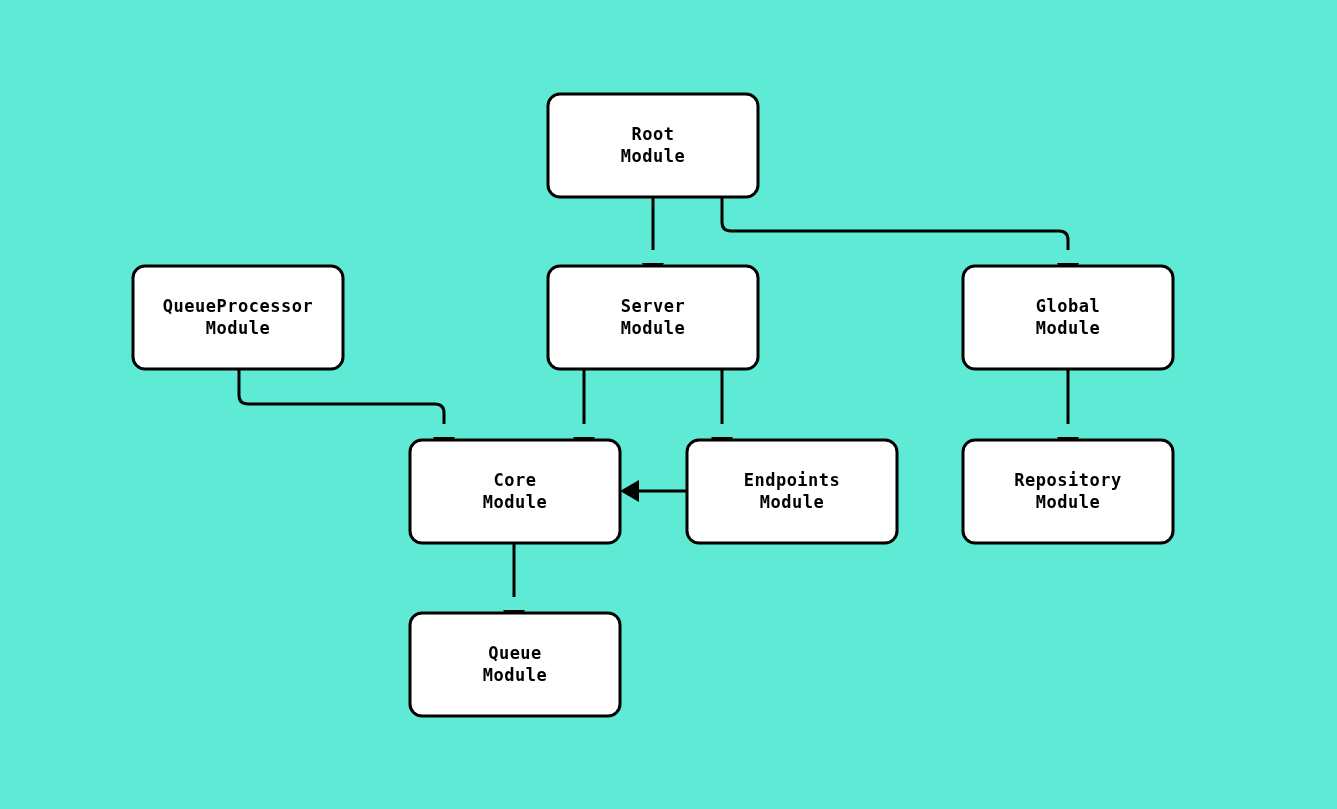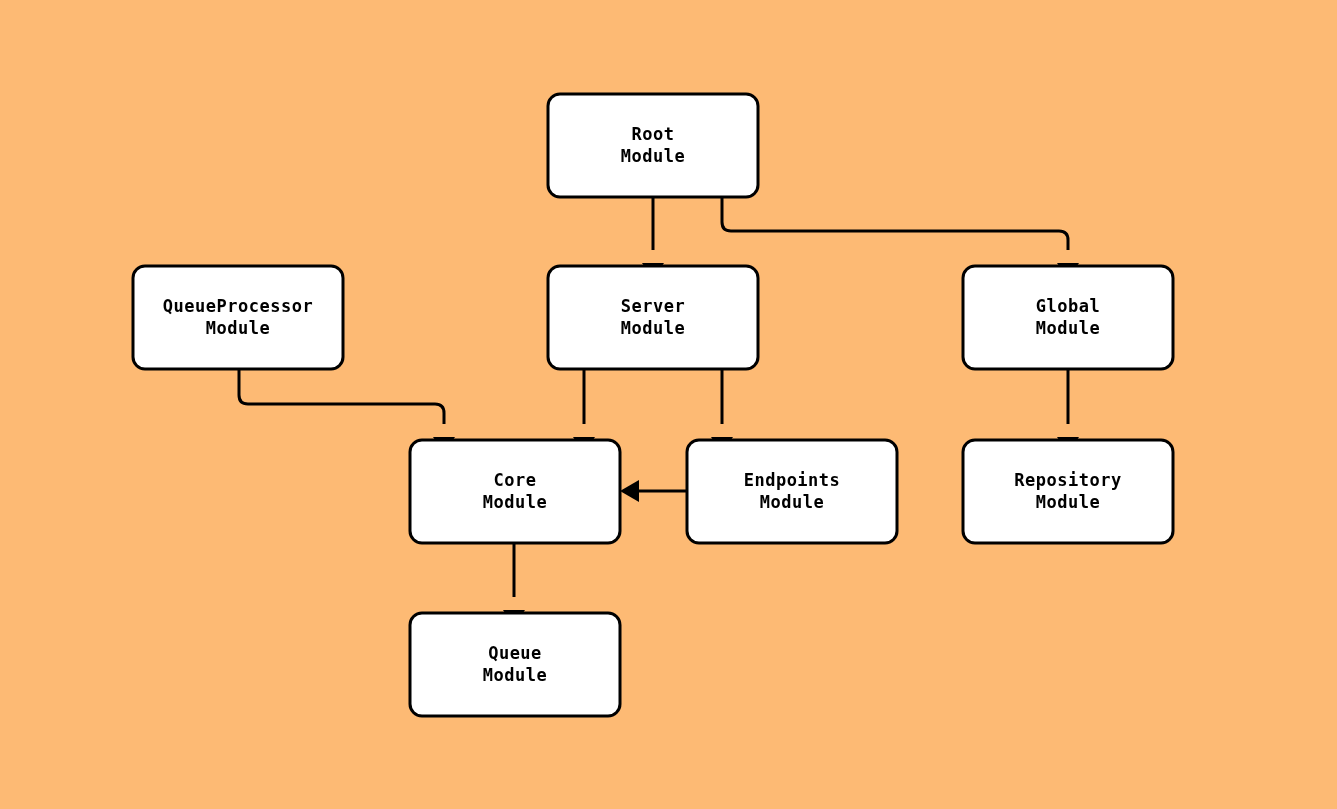--- a/index.html
+++ b/index.html
@@ -10,21 +10,21 @@
   body {
     width: 1337px;
     height: 809px;
     font-family: "DejaVu Sans Mono", "Liberation Mono", monospace;
     overflow: hidden;
   }
   #diagram-root {
     position: relative;
     width: 1337px;
     height: 809px;
-    background: #fdba74;
+    background: #5eead4;
   }
   svg#diagram-svg {
     position: absolute;
     top: 0;
     left: 0;
     width: 1337px;
     height: 809px;
     display: block;
   }
   .node-box {

